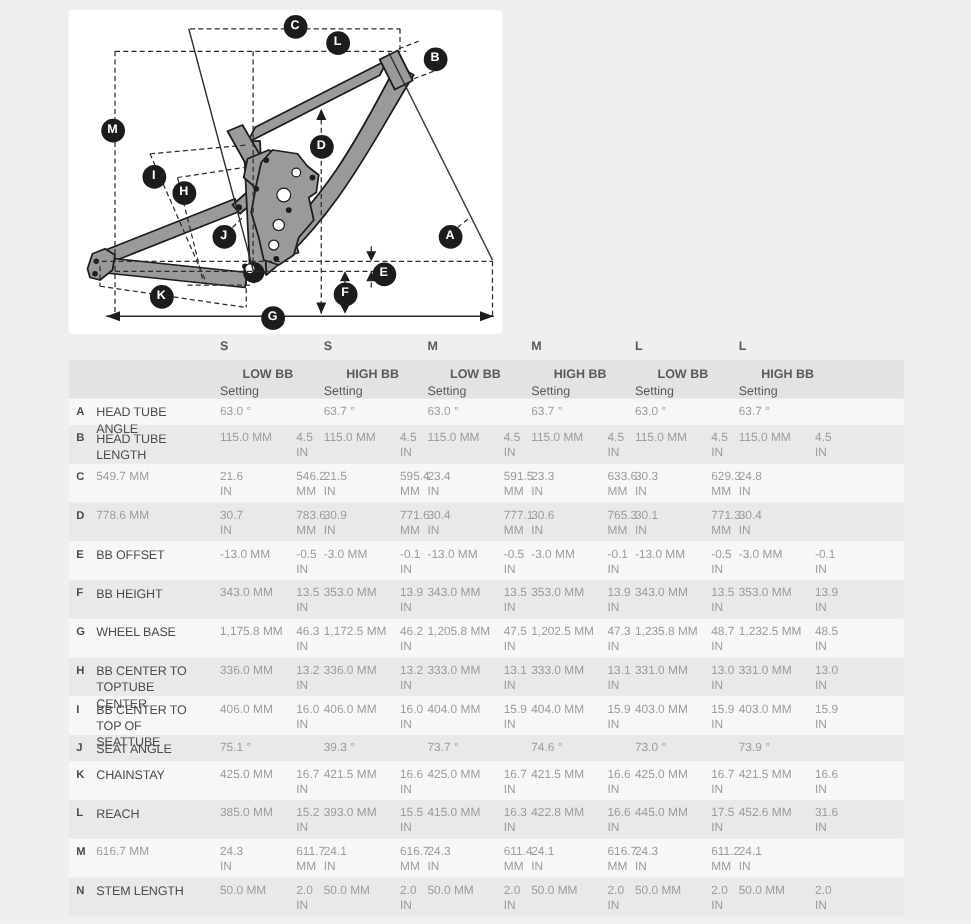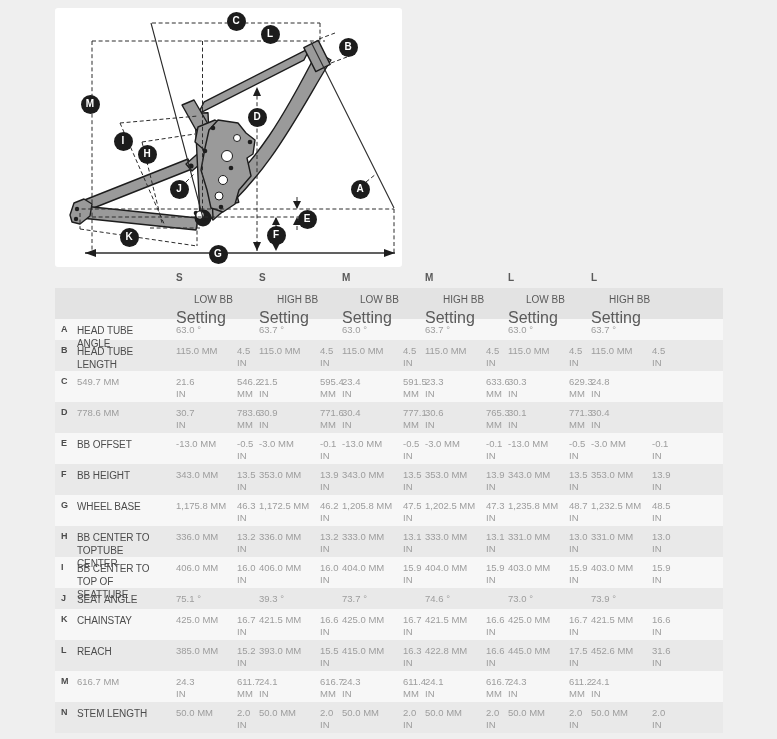--- a/index.html
+++ b/index.html
@@ -27,22 +27,22 @@
   .r-setting{height:31px;background:#e3e3e3;}
   .r-data{height:31px;}
   .r-single{height:21px;}
   .bg-light{background:#f7f7f7;}
   .bg-dark{background:#e9e9e9;}
   .tcell{padding-top:5px;box-sizing:border-box;overflow:visible;}
   .cell-letter{font-size:9px;font-weight:bold;color:#4c4c4c;padding-left:6px;}
   .cell-label{font-size:10px;font-weight:normal;color:#4c4c4c;line-height:1.3;padding-right:10px;letter-spacing:-0.1px;}
   .cell-mm,.cell-in{font-size:9.5px;color:#9d9d9d;line-height:1.3;}
   .size-h{font-size:10px;font-weight:bold;color:#5a5a5a;}
-  .set-b{font-size:10px;font-weight:normal;color:#5a5a5a;line-height:1.35;padding-left:18px;}
-  .set-r{font-size:16px;color:#5a5a5a;line-height:1.35;}
+  .set-b{font-size:10px;font-weight:bold;color:#5a5a5a;line-height:1.35;padding-left:18px;}
+  .set-r{font-size:10px;color:#5a5a5a;line-height:1.35;}
 </style>
 </head>
 <body>
 
 <div class="page">
 
   <div class="diagram-box">
     <svg width="347" height="259" viewBox="0 0 347 259">
 
       <g fill="#9a9a9a" stroke="#1d1d1d" stroke-width="1.4" stroke-linejoin="round">

